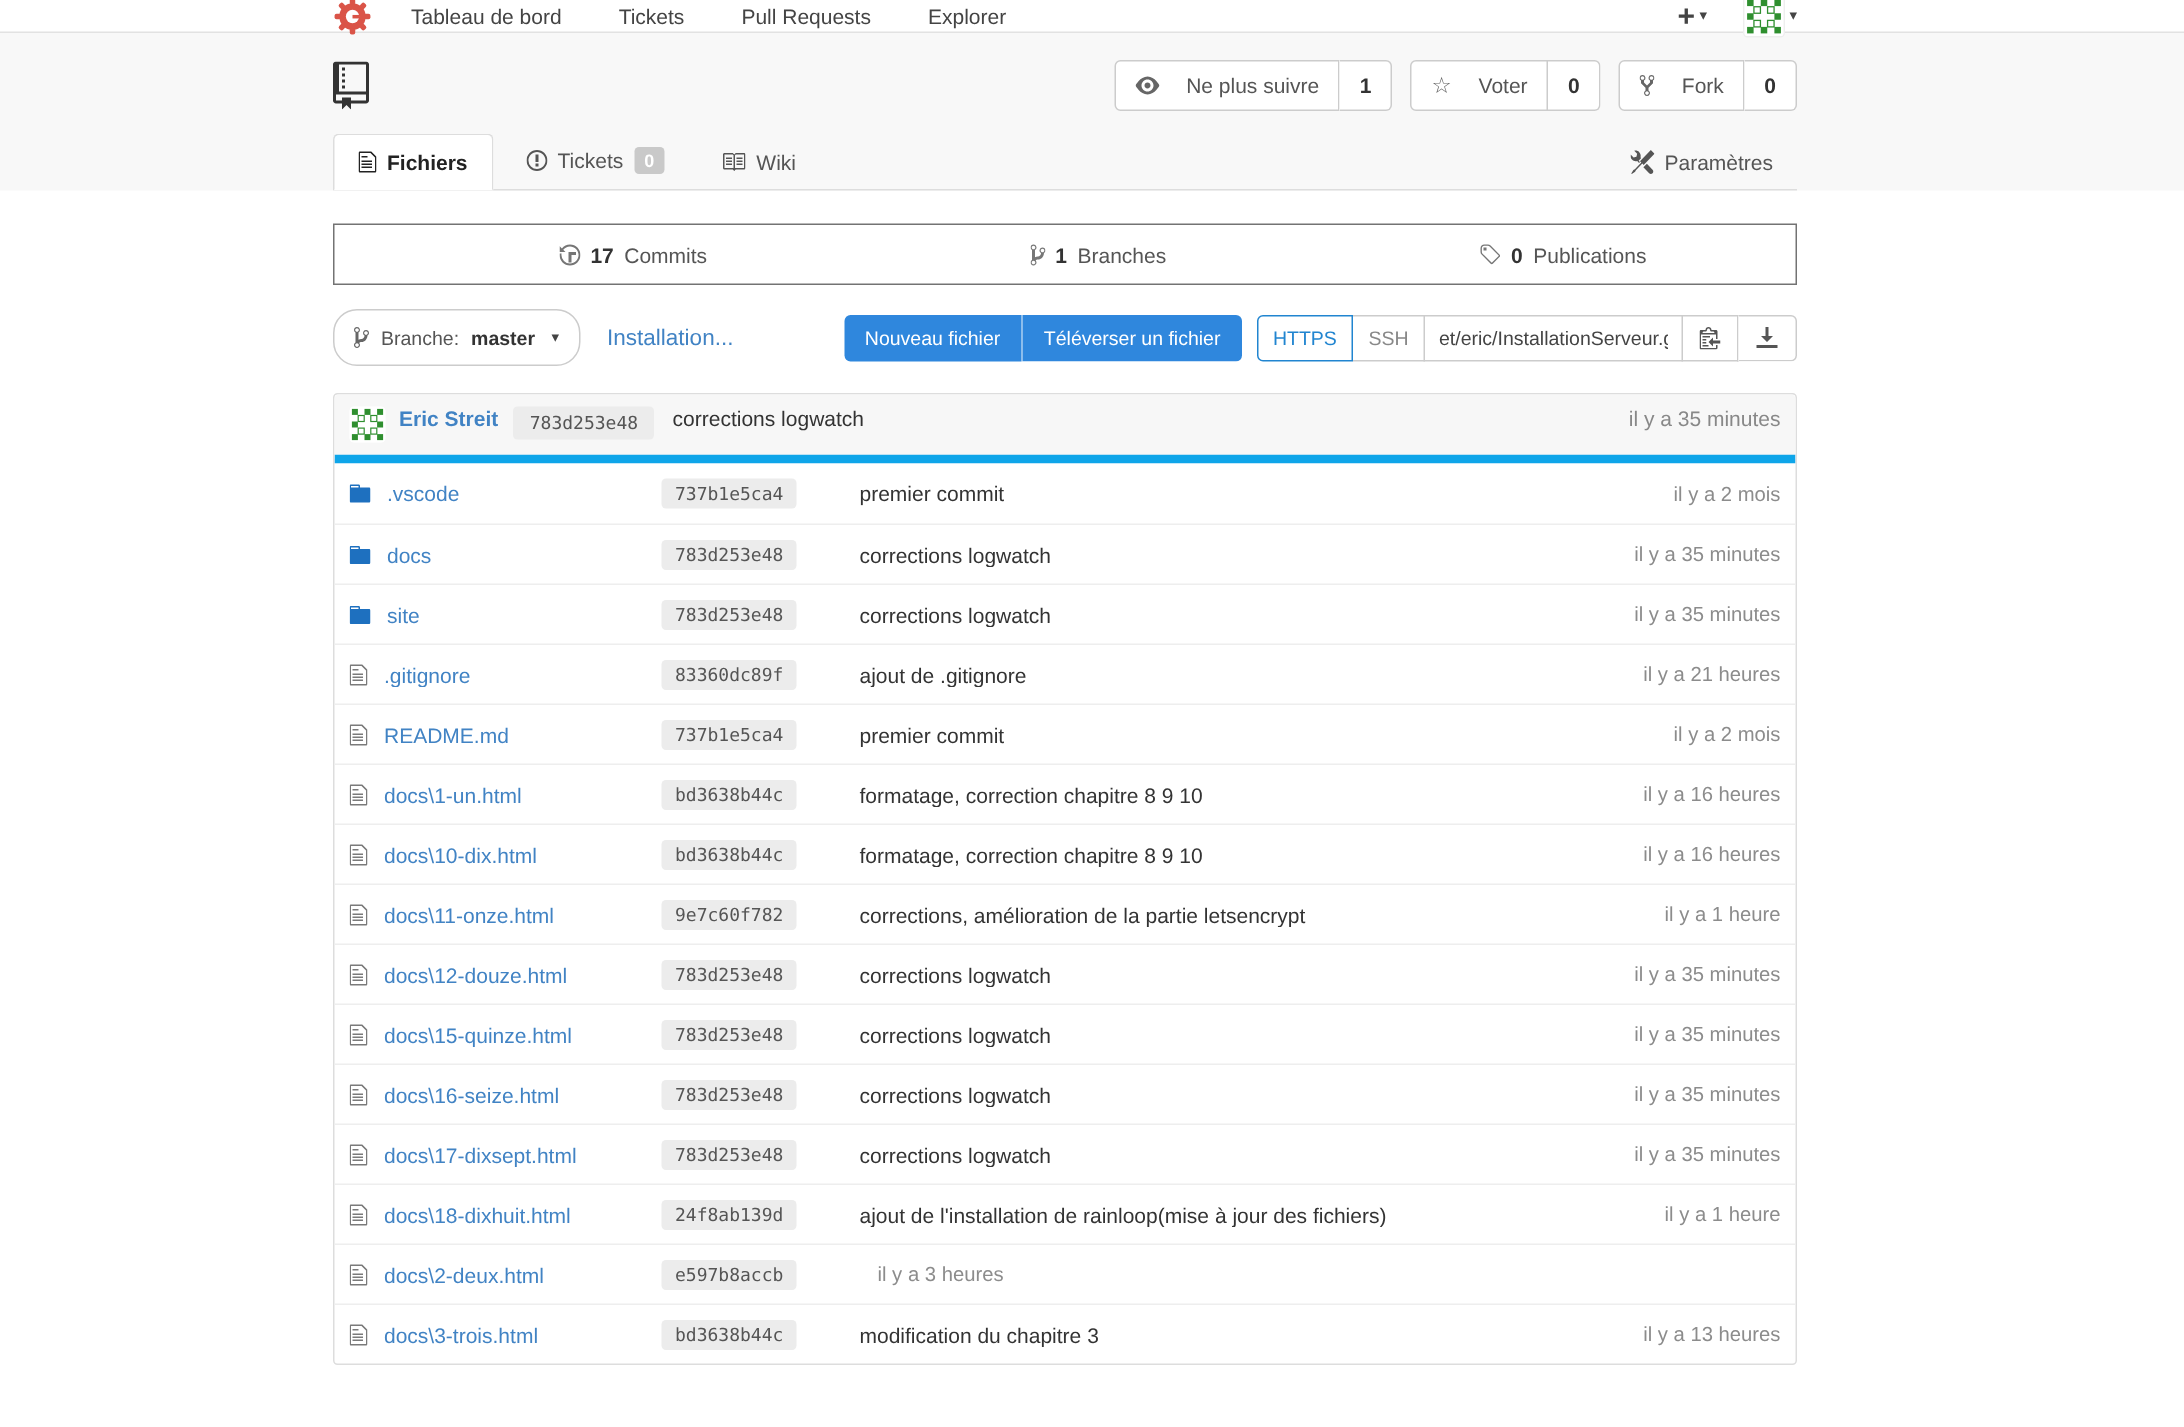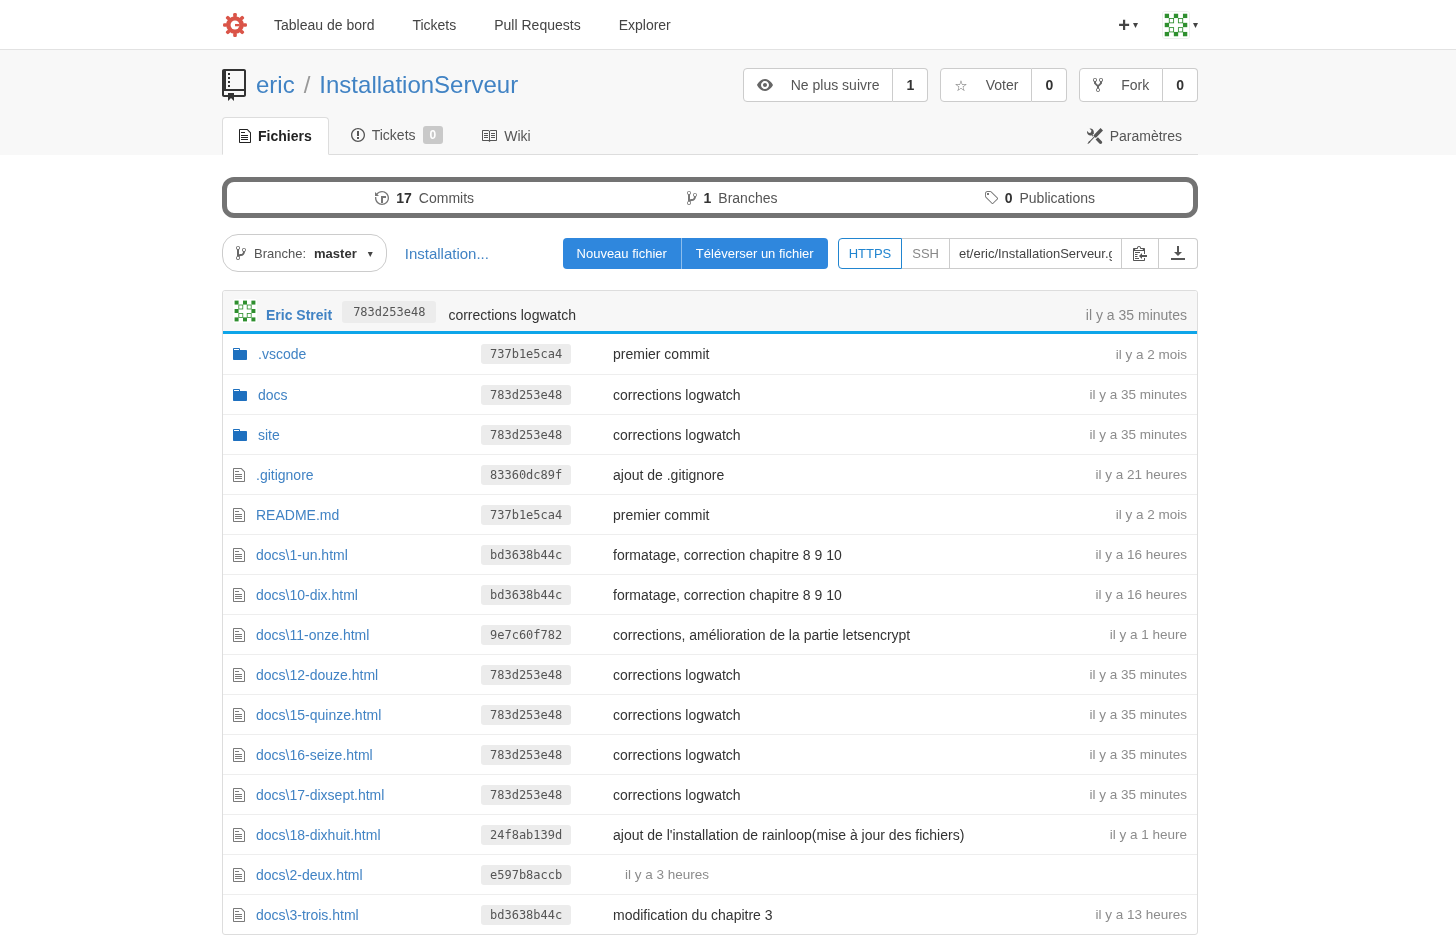--- a/index.html
+++ b/index.html
@@ -7,21 +7,21 @@
   body {
     width:1456px; height:951px; overflow:hidden;
     background:#fff; color:#333;
     font-family:"Liberation Sans","DejaVu Sans",sans-serif;
     font-size:14px;
   }
   a { text-decoration:none; }
   .container { width:976px; margin-left:222px; }
 
   
-  .navbar { height:50px; background:#fff; border-bottom:1px solid #e2e2e2; }
+  .navbar { height:22px; background:#fff; border-bottom:1px solid #e2e2e2; }
   .navbar .container { display:flex; align-items:center; height:100%; }
   .nav-logo { display:flex; align-items:center; margin-right:26px; }
   .nav-item { color:#444; font-size:14px; margin-right:38px; cursor:pointer; }
   .nav-right { margin-left:auto; display:flex; align-items:center; gap:8px; }
   .nav-plus { font-size:20px; color:#444; font-weight:bold; line-height:1; }
   .caret { font-size:10px; color:#444; margin-left:3px; }
   .avatar { width:28px; height:28px; border-radius:3px; background:#fff; border:1px solid #eee; margin-left:16px; }
 
   
   .repo-header { background:#f8f8f8; }
@@ -55,21 +55,21 @@
   .tab-settings { margin-left:auto; margin-right:0; }
   .count-badge {
     background:#c9c9c9; color:#fff; font-size:12px; font-weight:bold;
     border-radius:3px; padding:2px 7px;
   }
 
   
   .description { font-size:15px; color:#333; margin:25px 0 0; }
 
   .stats-bar {
-    margin-top:22px; border:5px solid #737373; border-radius:12px;
+    margin-top:22px; border:1px solid #737373; border-radius:0;
     display:flex; height:41px; align-items:center; background:#fff;padding-left:44px;
   }
   .stat { flex:1; display:flex; justify-content:center; align-items:center; gap:7px; color:#555; font-size:14px; cursor:pointer; }
   .stat svg { fill:#767676; }
   .stat .num { font-weight:bold; color:#333; }
 
   .controls-row { margin:16px 0 18px; display:flex; align-items:center; }
   .branch-btn {
     display:flex; align-items:center; gap:8px; background:#fff; border:1px solid #ccc;
     border-radius:16px; padding:10px 13px; font-size:13px; color:#555; cursor:pointer;
@@ -97,36 +97,36 @@
   .icon-btn {
     border:1px solid #ccc; border-left:none; background:#fff; padding:0 11px;
     display:flex; align-items:center; cursor:pointer;
   }
   .icon-btn svg { fill:#555; }
   .icon-btn.last { border-radius:0 4px 4px 0; }
 
   
   .file-table { border:1px solid #ddd; border-radius:3px; background:#fff; }
   .commit-header {
-    background:#f7f7f7; padding:8px 10px; display:flex; align-items:flex-end;
-    border-bottom:3px solid #0ea5e9; border-radius:3px 3px 0 0;
+    background:#f7f7f7; padding:8px 10px; display:flex; align-items:flex-start;
+    border-bottom:6px solid #0ea5e9; border-radius:3px 3px 0 0;
   }
   .identicon { border-radius:3px; background:#fff; }
   .commit-author { font-weight:bold; color:#4183c4; font-size:14px; margin:0 10px 0 9px; }
   .sha-badge {
     background:#ececec; border-radius:3px; padding:4px 11px;
     font-family:"DejaVu Sans Mono","Liberation Mono",monospace; font-size:12px; color:#555;
     display:inline-block;
   }
   .commit-msg { margin-left:12px; font-size:14px; color:#333; }
   .commit-time { margin-left:auto; color:#888; font-size:14px; }
 
   .file-row { display:flex; align-items:center; height:40px; padding:0 10px; }
   .file-row + .file-row { border-top:1px solid #eee; }
-  .cell-name { width:248px; display:flex; align-items:center; gap:11px; overflow:hidden; white-space:nowrap; }
+  .cell-name { width:208px; display:flex; align-items:center; gap:11px; overflow:hidden; white-space:nowrap; }
   .cell-name a { color:#4183c4; font-size:14px; }
   .cell-name .icon { display:inline-flex; }
   .icon.folder svg { fill:#1e70bf; }
   .icon.file svg { fill:#7a7a7a; }
   .file-row .icon.folder { display:none; }
   .file-row.is-dir .icon.folder { display:inline-flex; }
   .cell-sha { width:132px; }
   .cell-sha .sha-badge { padding:3px 9px; }
   .cell-msg { flex:1; color:#333; font-size:14px; overflow:hidden; white-space:nowrap; text-overflow:ellipsis; }
   .cell-time { color:#8c8c8c; font-size:13.5px; white-space:nowrap; margin-left:12px; }
@@ -189,23 +189,20 @@
 </nav>
 
 <header class="repo-header">
   <div class="container">
     <div class="title-row">
       <span class="repo-icon">
         <svg width="24" height="32" viewBox="0 0 12 16" fill="#333">
           <path fill-rule="evenodd" d="M4 9H3V8h1v1zm0-3H3v1h1V6zm0-2H3v1h1V4zm0-2H3v1h1V2zm8-1v12c0 .55-.45 1-1 1H6v2l-1.5-1.5L3 16v-2H1c-.55 0-1-.45-1-1V1c0-.55.45-1 1-1h10c.55 0 1 .45 1 1zm-1 10H1v2h2v-1h3v1h5v-2zm0-10H2v9h9V1z"></path>
         </svg>
       </span>
-      <h1 class="repo-title" style="margin:0;">
-        <a href="#">eric</a><span class="slash">/</span><a href="#">InstallationServeur</a>
-      </h1>
       <div class="header-actions">
         <div class="action-group">
           <span class="action-btn">
             <svg width="16" height="16" viewBox="0 0 16 16">
                 <path fill-rule="evenodd" d="M8.06 2C3 2 0 8 0 8s3 6 8.06 6C13 14 16 8 16 8s-3-6-7.94-6zM8 12c-2.2 0-4-1.78-4-4 0-2.2 1.8-4 4-4 2.22 0 4 1.8 4 4 0 2.22-1.78 4-4 4zm2-4c0 1.11-.89 2-2 2-1.11 0-2-.89-2-2 0-1.11.89-2 2-2 1.11 0 2 .89 2 2z"></path>
               </svg>
             <span>Ne plus suivre</span>
           </span>
           <span class="action-count">1</span>
         </div>

